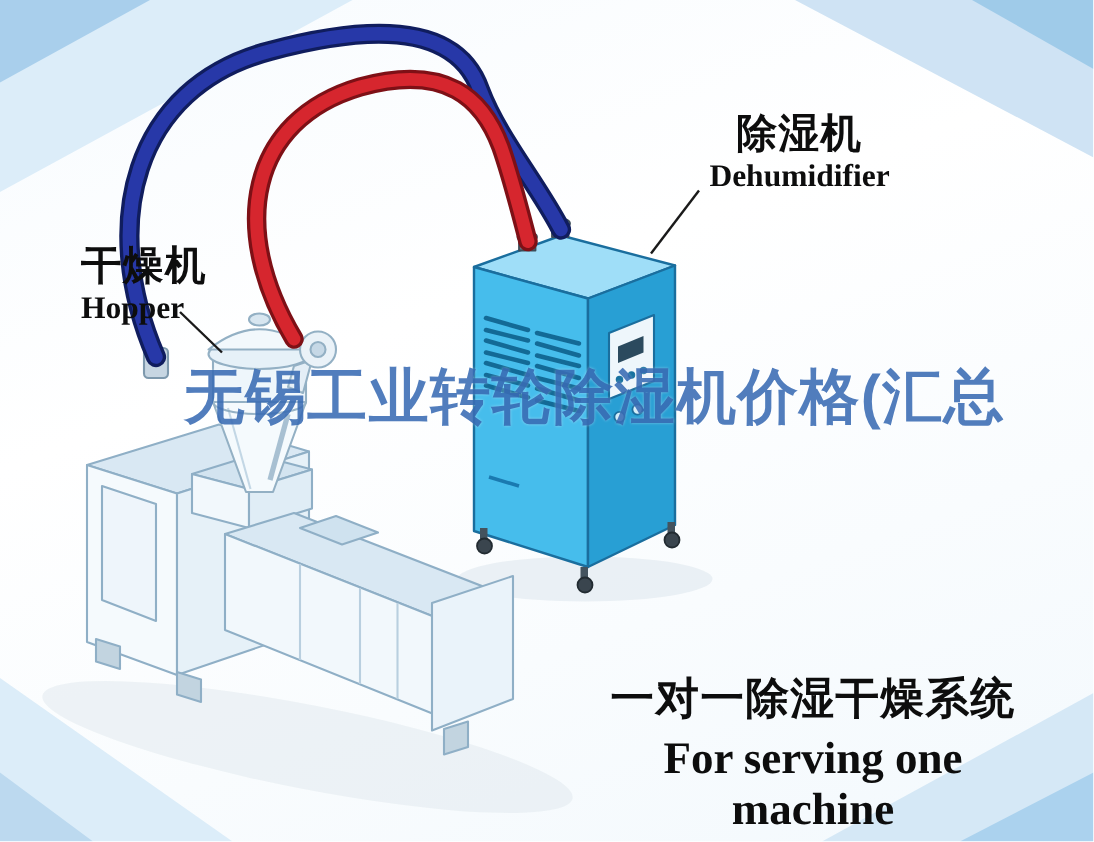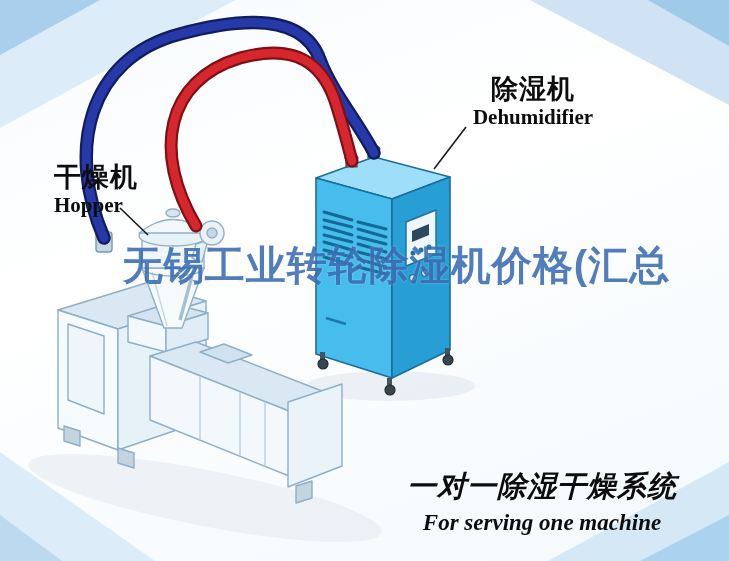--- a/index.html
+++ b/index.html
@@ -12,23 +12,23 @@
   .label{position:absolute;z-index:4;color:#0d0d0d;}
   .label .cn{font-size:27px;font-weight:bold;letter-spacing:1px;line-height:1.15;}
   .label .en{font-family:"Liberation Serif",serif;font-size:21px;font-weight:bold;line-height:1.2;}
   .hopper-label{left:54px;top:162px;width:90px;text-align:left;}
   .dehum-label{left:458px;top:74px;width:150px;text-align:center;}
   .watermark{
     position:absolute;left:0;top:240px;width:729px;z-index:5;text-align:center;
     font-weight:bold;font-size:40px;line-height:50px;letter-spacing:1px;
     color:#3a6cb4;opacity:0.88;text-shadow:0 0 2px rgba(255,255,255,0.45);padding-left:32px;
   }
-  .caption{position:absolute;left:392px;top:467px;width:300px;z-index:4;text-align:center;color:#0d0d0d;font-style:italic;}
+  .caption{position:absolute;left:392px;top:446px;width:300px;z-index:4;text-align:center;color:#0d0d0d;}
   .caption .cn{font-size:29px;font-weight:bold;letter-spacing:1px;}
-  .caption .en{font-family:"Liberation Serif",serif;font-size:23px;font-weight:bold;margin-top:3px;text-align:center;}
+  .caption .en{font-family:"Liberation Serif",serif;font-size:30px;font-weight:bold;margin-top:3px;text-align:center;}
 </style>
 </head>
 <body>
 
 <div class="stage">
 
   <svg width="729" height="561" viewBox="0 0 729 561">
 
     <g>
       <polygon points="0,0 235,0 0,128" fill="#dcedf9"></polygon>

